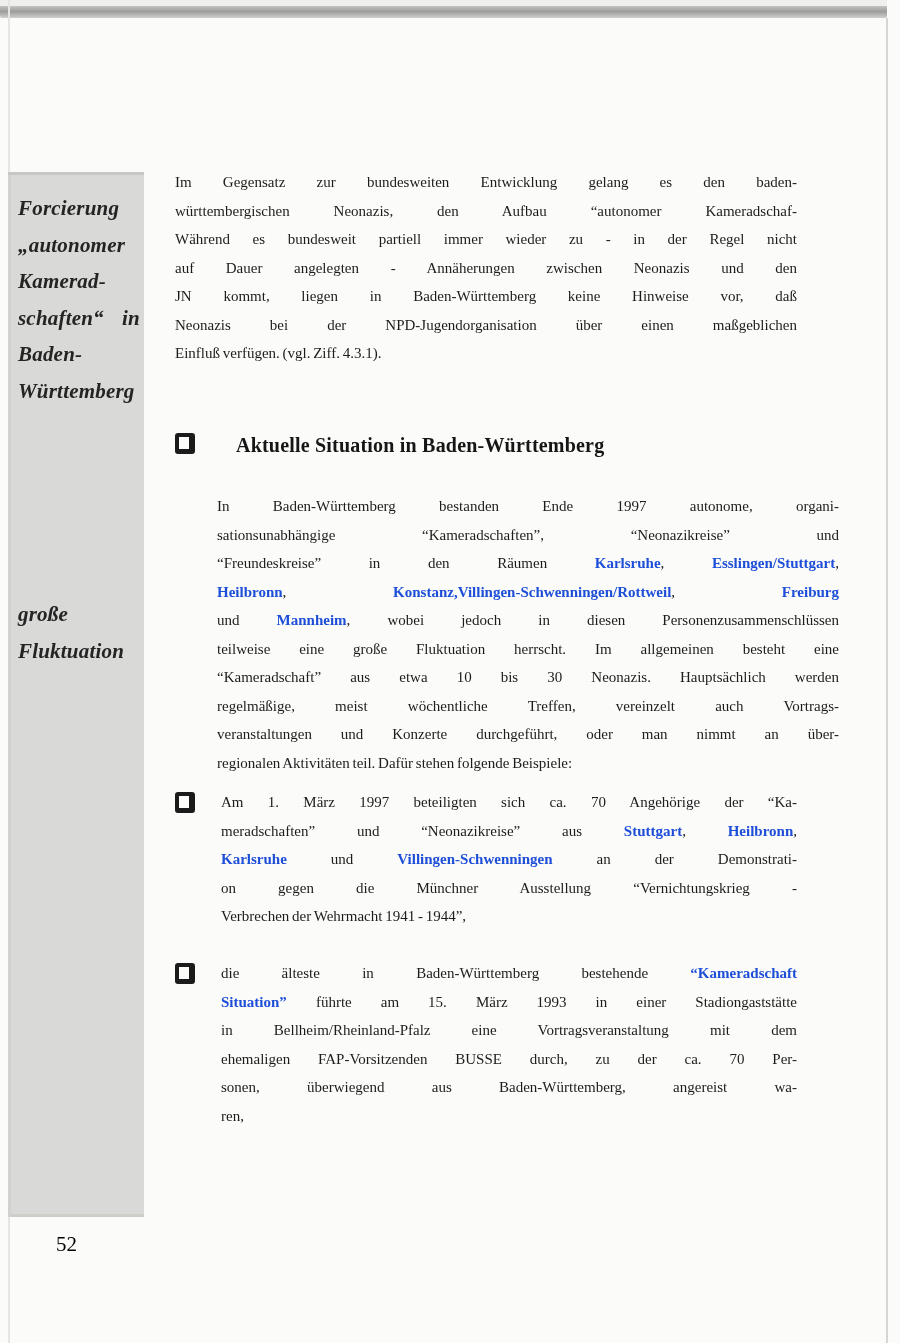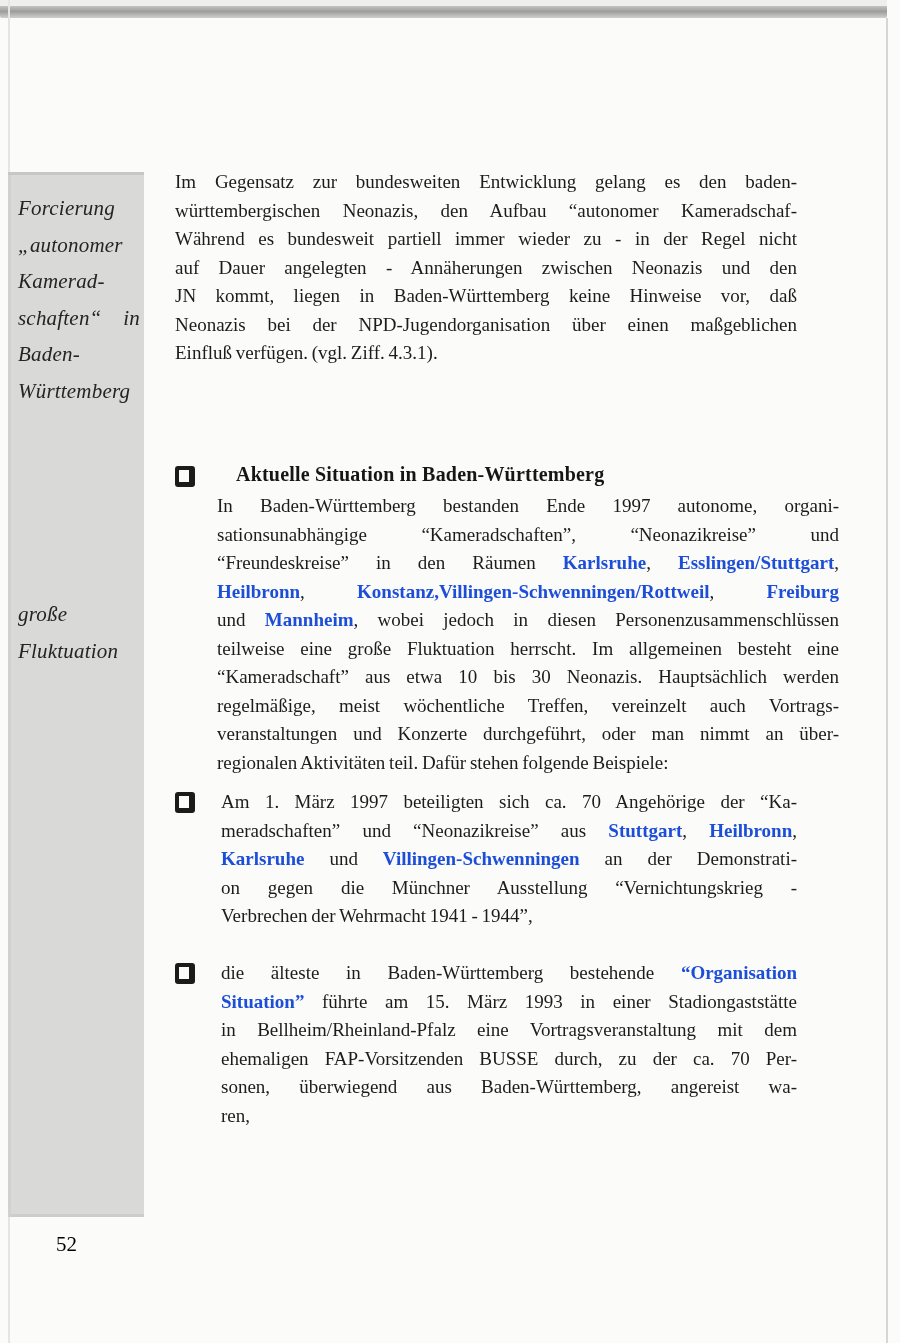--- a/index.html
+++ b/index.html
@@ -31,41 +31,41 @@
     background: #e5e5e3;
   }
   
   .margin-band {
     position: absolute; left: 8px; top: 172px; width: 136px; height: 1045px;
     background: #d9d9d7;
     box-shadow: inset 0 3px 0 #c7c7c5, inset 3px 0 0 #d1d1cf, inset 0 -3px 0 #cecec9;
   }
   .margin-note {
     position: absolute; left: 18px; width: 122px;
-    font-weight: normal; font-style: italic;
+    font-weight: bold; font-style: italic;
     font-size: 21px; line-height: 36.6px; color: #242424;
     letter-spacing: 0.2px;
   }
   .note-1 { top: 190px; }
   .note-2 { top: 596px; }
   
   .para, .item-text {
-    font-size: 19px; line-height: 28.5px;
+    font-size: 15px; line-height: 28.5px;
     word-spacing: -1px;
   }
   .para { position: absolute; left: 175px; width: 622px; }
   .para-1 { top: 168px; }
   .para-2 { top: 492px; margin-left: 42px; }
   .tline { text-align: justify; text-align-last: justify; min-height: 28.5px; }
   .tline.last { text-align-last: left; }
   .b, .bold { font-weight: bold; color: #1d4ed8; }
   
   .heading {
-    position: absolute; left: 175px; top: 461px; width: 622px;
-    display: flex; align-items: flex-end;
+    position: absolute; left: 175px; top: 432px; width: 622px;
+    display: flex; align-items: flex-start;
   }
   .heading-text {
     font-weight: bold; font-size: 20px; line-height: 26px;
     letter-spacing: 0.2px; color: #161616;
   }
   
   .sq {
     display: inline-block; flex: 0 0 auto;
     width: 10px; height: 12px;
     border: 4px solid #1b1b1b;
@@ -150,21 +150,21 @@
         <div class="tline"><span>meradschaften” und “Neonazikreise” aus </span><span class="b">Stuttgart</span><span>, </span><span class="b">Heilbronn</span><span>,</span></div>
         <div class="tline"><span class="b">Karlsruhe</span><span> und </span><span class="b">Villingen-Schwenningen</span><span> an der Demonstrati-</span></div>
         <div class="tline"><span>on gegen die Münchner Ausstellung “Vernichtungskrieg -</span></div>
         <div class="tline last"><span>Verbrechen der Wehrmacht 1941 - 1944”,</span></div>
       </div>
   </div>
 
   <div class="list-item item-2">
     <span class="sq"></span>
     <div class="item-text">
-        <div class="tline"><span>die älteste in Baden-Württemberg bestehende </span><span class="b">“Organisation</span></div>
+        <div class="tline"><span>die älteste in Baden-Württemberg bestehende </span><span class="b">“Kameradschaft</span></div>
         <div class="tline"><span class="b">Situation”</span><span> führte am 15. März 1993 in einer Stadiongaststätte</span></div>
         <div class="tline"><span>in Bellheim/Rheinland-Pfalz eine Vortragsveranstaltung mit dem</span></div>
         <div class="tline"><span>ehemaligen FAP-Vorsitzenden BUSSE durch, zu der ca. 70 Per-</span></div>
         <div class="tline"><span>sonen, überwiegend aus Baden-Württemberg, angereist wa-</span></div>
         <div class="tline last"><span>ren,</span></div>
       </div>
   </div>
 
   <div class="page-number">52</div>
 </div>

